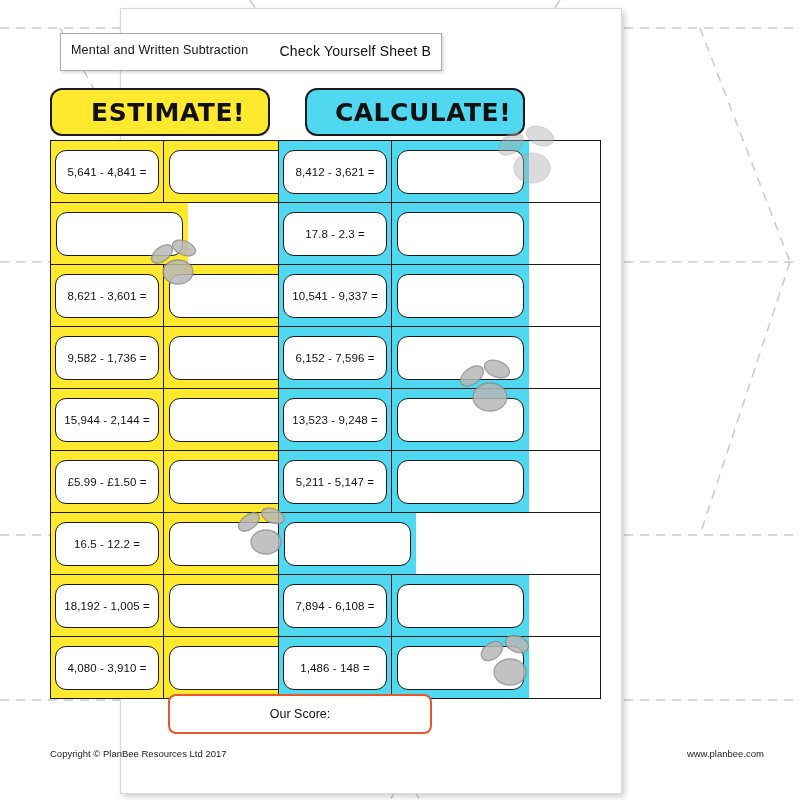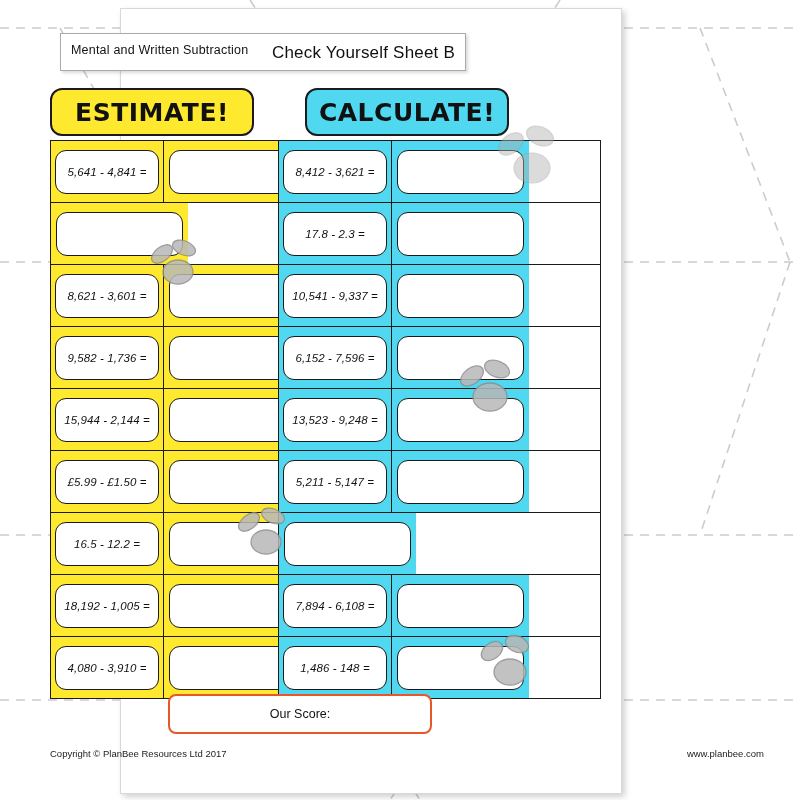--- a/index.html
+++ b/index.html
@@ -43,49 +43,49 @@
   
   .header-box {
     position: absolute;
     left: 60px;
     top: 33px;
     width: 380px;
     height: 36px;
     background: #ffffff;
     border: 1px solid #aaaaaa;
     box-shadow: 2px 2px 3px rgba(0,0,0,0.15);
-    padding-left: 24px;
   }
   .header-title {
     position: absolute;
     left: 10px;
     top: 9px;
     font-size: 12.5px;
     color: #111111;
     letter-spacing: 0.2px;
   }
   .header-sub {
     position: absolute;
     right: 10px;
     top: 9px;
-    font-size: 17px;
+    font-size: 14px;
     color: #111111;
     letter-spacing: 0.2px;
   }
 
   
   .banner {
     position: absolute;
     top: 88px;
     height: 44px;
     border-radius: 12px;
     border: 2px solid #1b1b1b;
     display: flex;
     align-items: center;
     justify-content: center;
+    padding-left: 16px;
   }
   .banner span {
     font-family: "DejaVu Sans", sans-serif;
     font-weight: bold;
     font-size: 25px;
     letter-spacing: 0.5px;
     color: #111111;
   }
   .banner-estimate {
     left: 50px;
@@ -116,21 +116,20 @@
   }
   .qcell, .acell {
     box-sizing: border-box;
     display: flex;
     align-items: center;
     justify-content: center;
   }
   .qcell {
     width: 113px;
     border-right: 1.5px solid #1b1b1b;
-    font-style: italic;
   }
   .acell {
     width: 137px;
   }
   .pill {
     box-sizing: border-box;
     width: 92%;
     height: 44px;
     background: #ffffff;
     border: 1.5px solid #1b1b1b;

